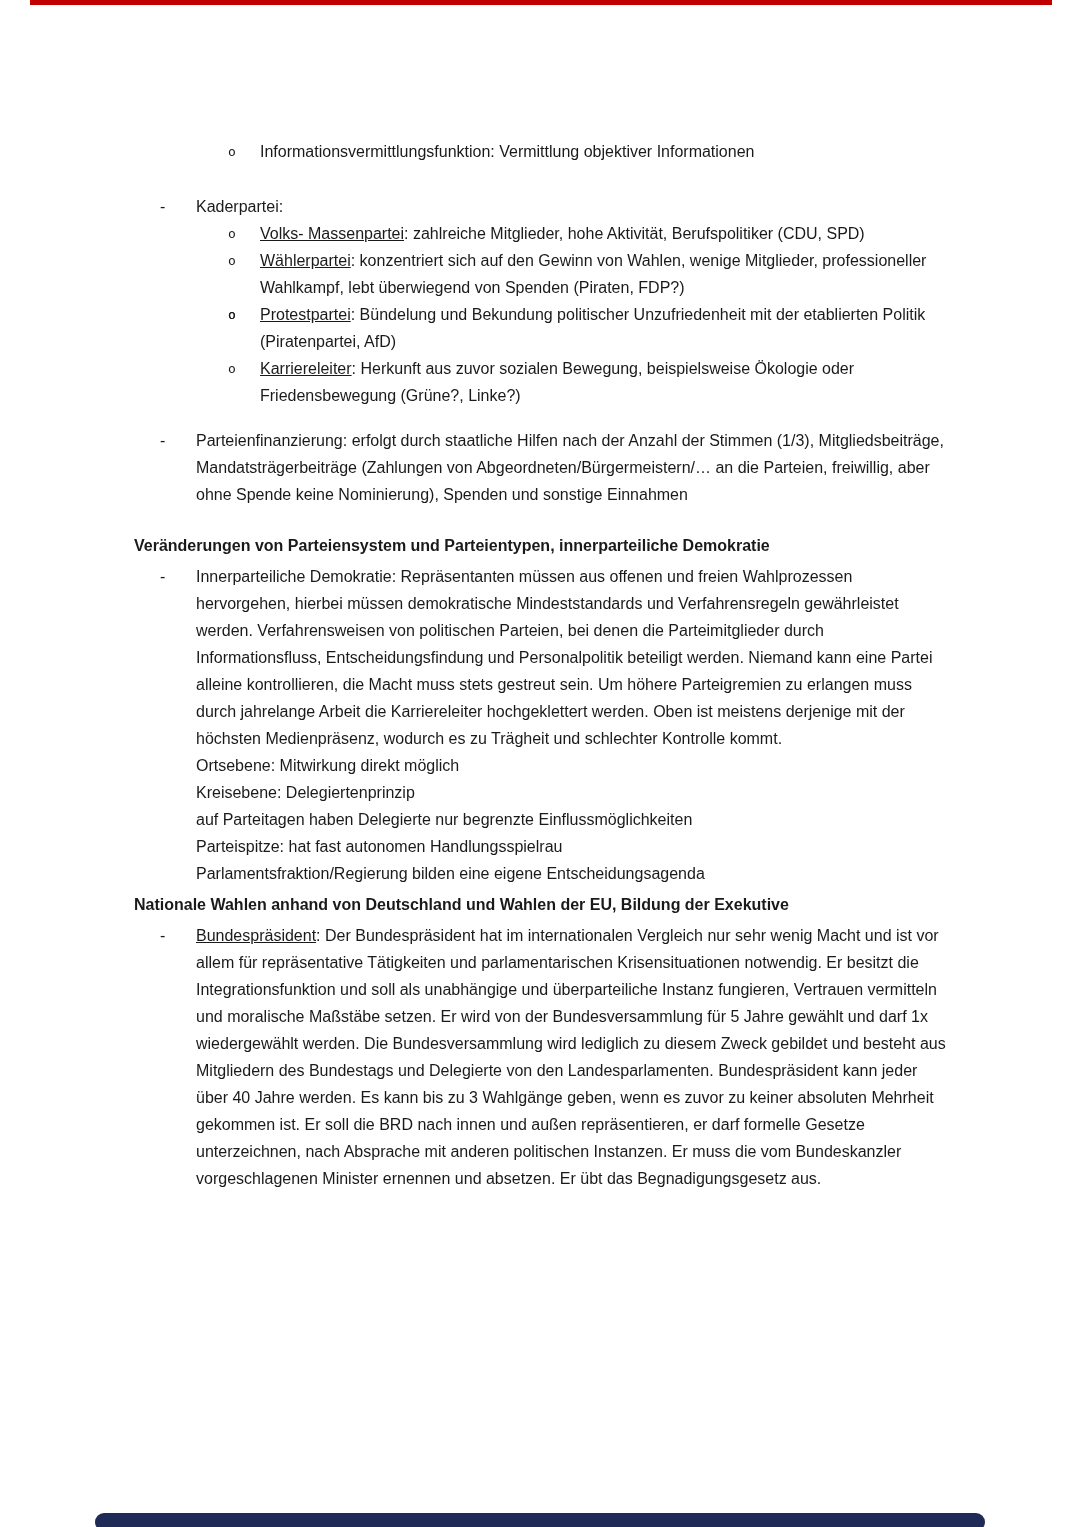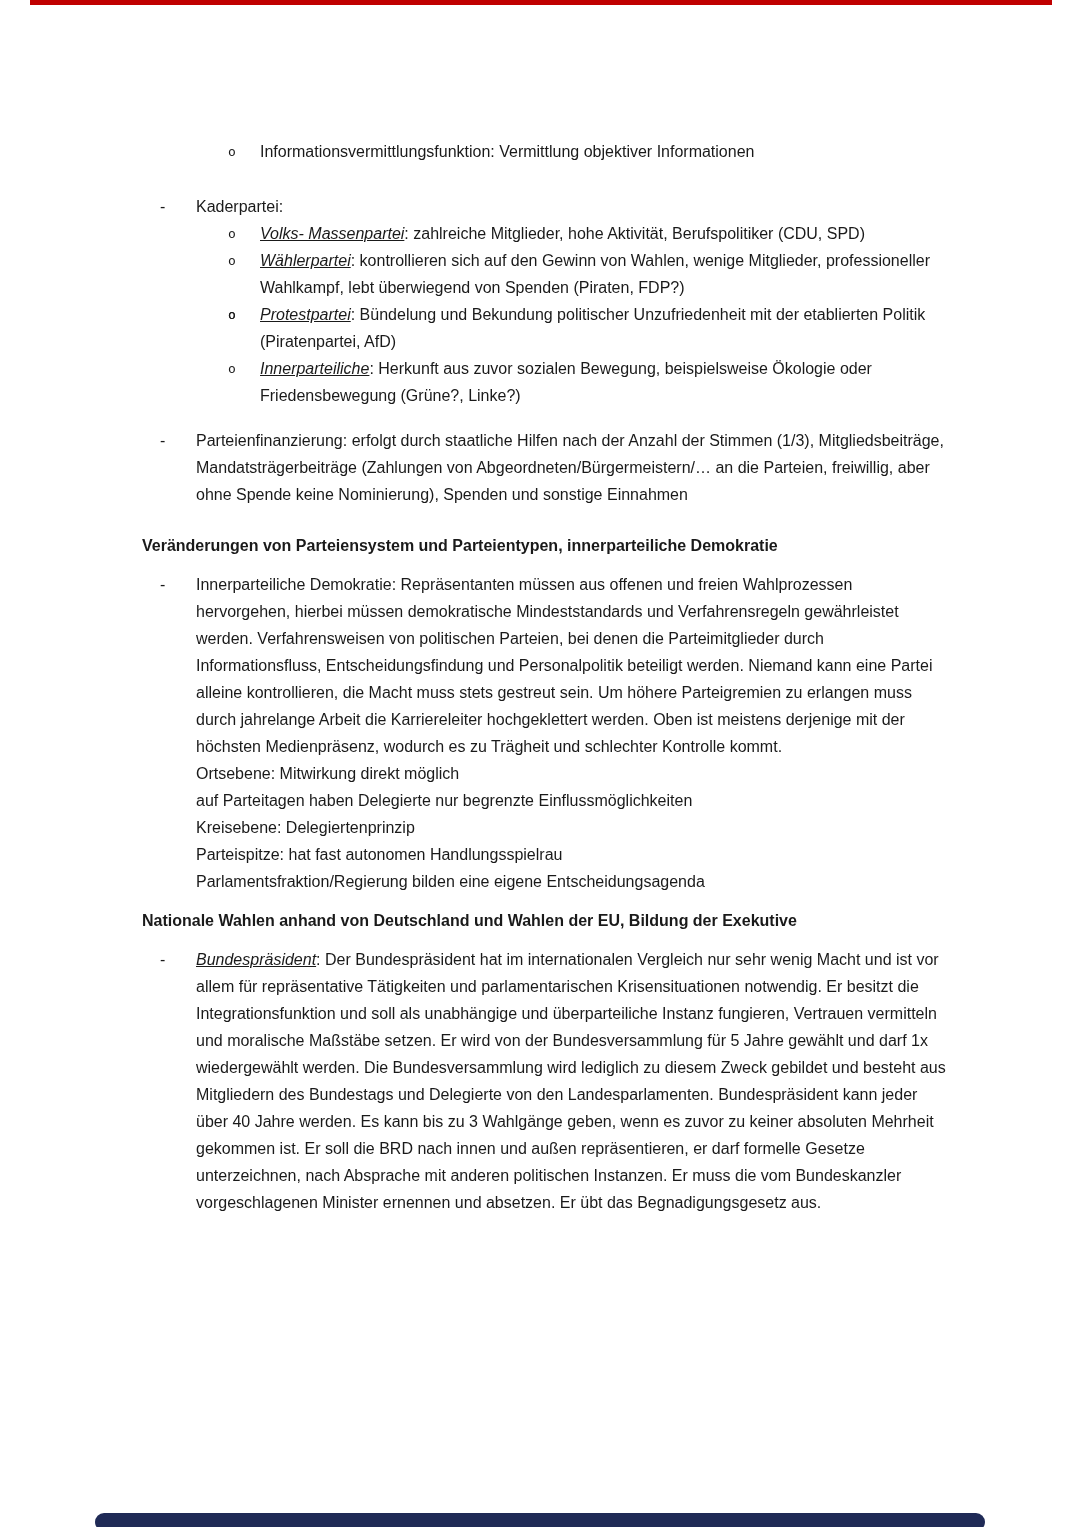--- a/index.html
+++ b/index.html
@@ -26,27 +26,27 @@
     height: 18px;
     border-radius: 9px;
     background: var(--bottom-bar, #1f2a56);
   }
   .content {
     position: absolute;
     top: 0; left: 0;
     width: 818px;
     padding: 138px 132px 0 130px;
   }
-  .heading { font-weight: bold; font-size: 16px; margin: 12px; line-height: 27px; }
+  .heading { font-weight: bold; font-size: 16px; margin: 4px; line-height: 27px; }
   .dash-item, .plain-line { position: relative; padding-left: 66px; margin: 0; }
   .o-item { position: relative; padding-left: 130px; margin: 0; }
   .marker { position: absolute; top: 0; }
   .dash-marker { left: 30px; }
   .o-marker { left: 98px; font-family: "DejaVu Sans Mono", monospace; font-size: 13px; }
-  .u { text-decoration: underline; font-style: italic; }
+  .u { text-decoration: underline; }
   .gap-lg { margin-bottom: 28px; }
   .gap-md { margin-bottom: 24px; }
   .gap-sm { margin-bottom: 18px; }
 </style>
 </head>
 <body>
 
 <div class="page">
 
   <div class="top-bar"></div>
@@ -63,52 +63,52 @@
       <span>Kaderpartei:</span>
     </div>
 
     <div class="o-item">
       <span class="marker o-marker">o</span>
       <span><span class="u">Volks- Massenpartei</span><span>: zahlreiche Mitglieder, hohe Aktivität, Berufspolitiker (CDU, SPD)</span></span>
     </div>
 
     <div class="o-item">
       <span class="marker o-marker">o</span>
-      <span><span class="u">Wählerpartei</span><span>: kontrollieren sich auf den Gewinn von Wahlen, wenige Mitglieder, professioneller Wahlkampf, lebt überwiegend von Spenden (Piraten, FDP?)</span></span>
+      <span><span class="u">Wählerpartei</span><span>: konzentriert sich auf den Gewinn von Wahlen, wenige Mitglieder, professioneller Wahlkampf, lebt überwiegend von Spenden (Piraten, FDP?)</span></span>
     </div>
 
     <div class="o-item">
       <span class="marker o-marker">o</span>
     </div>
 
     <div class="o-item">
       <span class="marker o-marker">o</span>
       <span><span class="u">Protestpartei</span><span>: Bündelung und Bekundung politischer Unzufriedenheit mit der etablierten Politik (Piratenpartei, AfD)</span></span>
     </div>
 
     <div class="o-item gap-sm">
       <span class="marker o-marker">o</span>
-      <span><span class="u">Innerparteiliche</span><span>: Herkunft aus zuvor sozialen Bewegung, beispielsweise Ökologie oder Friedensbewegung (Grüne?, Linke?)</span></span>
+      <span><span class="u">Karriereleiter</span><span>: Herkunft aus zuvor sozialen Bewegung, beispielsweise Ökologie oder Friedensbewegung (Grüne?, Linke?)</span></span>
     </div>
 
     <div class="dash-item gap-md">
       <span class="marker dash-marker">-</span>
       <span>Parteienfinanzierung: erfolgt durch staatliche Hilfen nach der Anzahl der Stimmen (1/3), Mitgliedsbeiträge, Mandatsträgerbeiträge (Zahlungen von Abgeordneten/Bürgermeistern/… an die Parteien, freiwillig, aber ohne Spende keine Nominierung), Spenden und sonstige Einnahmen</span>
     </div>
 
     <h2 class="heading">Veränderungen von Parteiensystem und Parteientypen, innerparteiliche Demokratie</h2>
 
     <div class="dash-item">
       <span class="marker dash-marker">-</span>
       <span>Innerparteiliche Demokratie: Repräsentanten müssen aus offenen und freien Wahlprozessen hervorgehen, hierbei müssen demokratische Mindeststandards und Verfahrensregeln gewährleistet werden. Verfahrensweisen von politischen Parteien, bei denen die Parteimitglieder durch Informationsfluss, Entscheidungsfindung und Personalpolitik beteiligt werden. Niemand kann eine Partei alleine kontrollieren, die Macht muss stets gestreut sein. Um höhere Parteigremien zu erlangen muss durch jahrelange Arbeit die Karriereleiter hochgeklettert werden. Oben ist meistens derjenige mit der höchsten Medienpräsenz, wodurch es zu Trägheit und schlechter Kontrolle kommt.</span>
     </div>
 
     <div class="plain-line"><span>Ortsebene: Mitwirkung direkt möglich</span></div>
+    <div class="plain-line"><span>Kreisebene: Delegiertenprinzip</span></div>
     <div class="plain-line"><span>auf Parteitagen haben Delegierte nur begrenzte Einflussmöglichkeiten</span></div>
-    <div class="plain-line"><span>Kreisebene: Delegiertenprinzip</span></div>
     <div class="plain-line"><span>Parteispitze: hat fast autonomen Handlungsspielrau</span></div>
     <div class="plain-line"><span>Parlamentsfraktion/Regierung bilden eine eigene Entscheidungsagenda</span></div>
 
 
     <h2 class="heading">Nationale Wahlen anhand von Deutschland und Wahlen der EU, Bildung der Exekutive</h2>
 
     <div class="dash-item">
       <span class="marker dash-marker">-</span>
       <span><span class="u">Bundespräsident</span><span>: Der Bundespräsident hat im internationalen Vergleich nur sehr wenig Macht und ist vor allem für repräsentative Tätigkeiten und parlamentarischen Krisensituationen notwendig. Er besitzt die Integrationsfunktion und soll als unabhängige und überparteiliche Instanz fungieren, Vertrauen vermitteln und moralische Maßstäbe setzen. Er wird von der Bundesversammlung für 5 Jahre gewählt und darf 1x wiedergewählt werden. Die Bundesversammlung wird lediglich zu diesem Zweck gebildet und besteht aus Mitgliedern des Bundestags und Delegierte von den Landesparlamenten. Bundespräsident kann jeder über 40 Jahre werden. Es kann bis zu 3 Wahlgänge geben, wenn es zuvor zu keiner absoluten Mehrheit gekommen ist. Er soll die BRD nach innen und außen repräsentieren, er darf formelle Gesetze unterzeichnen, nach Absprache mit anderen politischen Instanzen. Er muss die vom Bundeskanzler vorgeschlagenen Minister ernennen und absetzen. Er übt das Begnadigungsgesetz aus.</span></span>
     </div>

